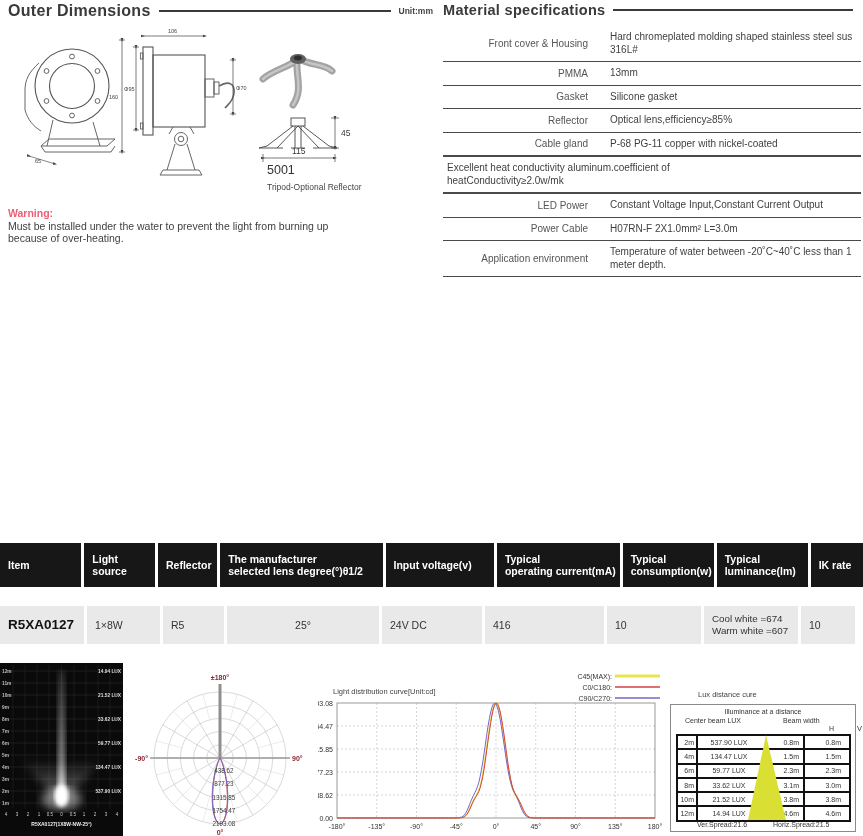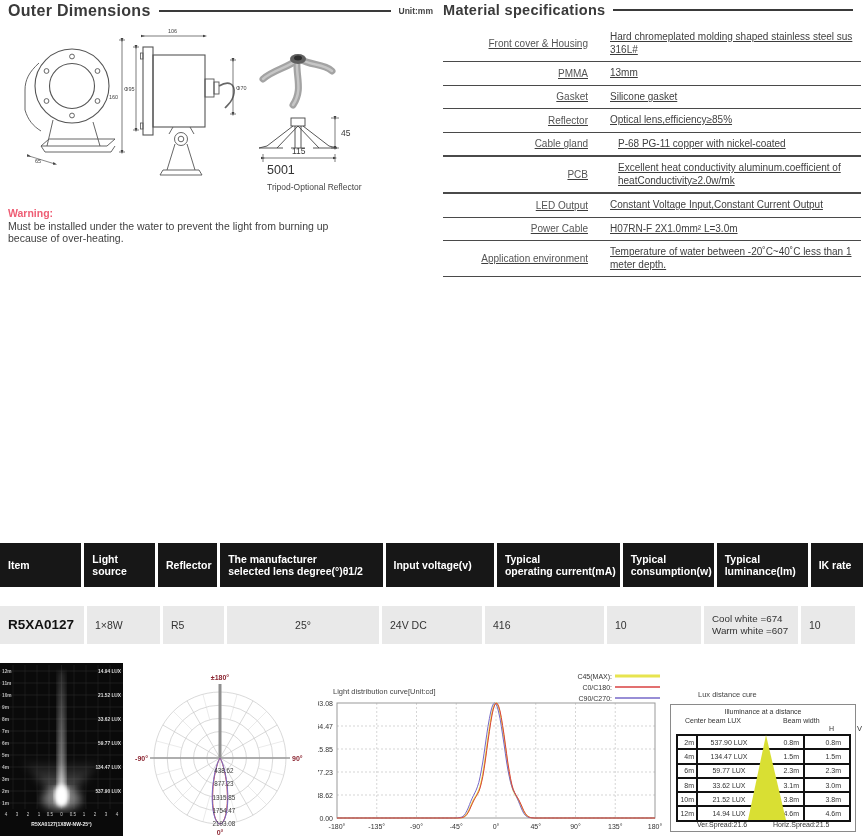--- a/index.html
+++ b/index.html
@@ -19,22 +19,22 @@
   #drawings{position:absolute;left:5px;top:22px;}
   .acc-code{position:absolute;left:267px;top:163px;font-size:12.5px;color:#333;}
   .acc-label{position:absolute;left:267px;top:182px;font-size:8.5px;color:#444;}
 
   .warning{position:absolute;left:8px;top:207px;width:352px;}
   .warning-title{font-size:10.5px;font-weight:bold;}
   .warning-text{font-size:10.5px;color:#3f3f3f;line-height:12px;margin-top:1px;}
 
   
   #mat-rows{position:absolute;left:443px;top:26px;width:418px;}
-  .mat-row{display:flex;border-bottom:1px solid #4a4a4a;align-items:center;text-decoration:underline;}
-  .mat-row.thick{border-bottom-width:2px;gap:8px;}
+  .mat-row{display:flex;border-bottom:1px solid #4a4a4a;align-items:center;}
+  .mat-row.thick{border-bottom-width:2px;}
   .mat-label{width:145px;text-align:right;padding:5px 18px 5px 0;font-size:10px;color:#555;}
   .mat-value{flex:1;padding:5px 0 5px 4px;font-size:10px;color:#3f3f3f;line-height:12.5px;max-width:258px;}
 
   
   #spec-table{position:absolute;left:0;top:543px;width:863px;}
   .st-row{display:flex;gap:3px;}
   .st-h{background:#171717;color:#fff;font-size:10.5px;font-weight:bold;display:flex;flex-direction:column;justify-content:center;padding-left:8px;box-sizing:border-box;height:44px;white-space:pre-line;line-height:12.5px;}
   .st-c{background:#e9e9e9;color:#333;font-size:10.5px;display:flex;flex-direction:column;justify-content:center;padding-left:8px;box-sizing:border-box;height:38px;margin-top:19px;white-space:pre-line;line-height:12px;}
   .st-c.item{font-weight:bold;font-size:13.5px;color:#111;}
   .st-c.center{align-items:center;padding-left:0;}
@@ -181,25 +181,24 @@
       </div>
       <div class="mat-row">
         <div class="mat-label">Reflector</div>
         <div class="mat-value">Optical lens,efficiency≥85%</div>
       </div>
       <div class="mat-row thick">
         <div class="mat-label">Cable gland</div>
         <div class="mat-value">P-68 PG-11 copper with nickel-coated</div>
       </div>
       <div class="mat-row thick">
-        <div class="mat-label">PCB</div>
         <div class="mat-value">Excellent heat conductivity aluminum.coefficient of heatConductivity≥2.0w/mk</div>
       </div>
       <div class="mat-row">
-        <div class="mat-label">LED Output</div>
+        <div class="mat-label">LED Power</div>
         <div class="mat-value">Constant Voltage Input,Constant Current Output</div>
       </div>
       <div class="mat-row">
         <div class="mat-label">Power Cable</div>
         <div class="mat-value">H07RN-F 2X1.0mm² L=3.0m</div>
       </div>
       <div class="mat-row">
         <div class="mat-label">Application environment</div>
         <div class="mat-value">Temperature of water between -20˚C~40˚C less than 1 meter depth.</div>
       </div>

